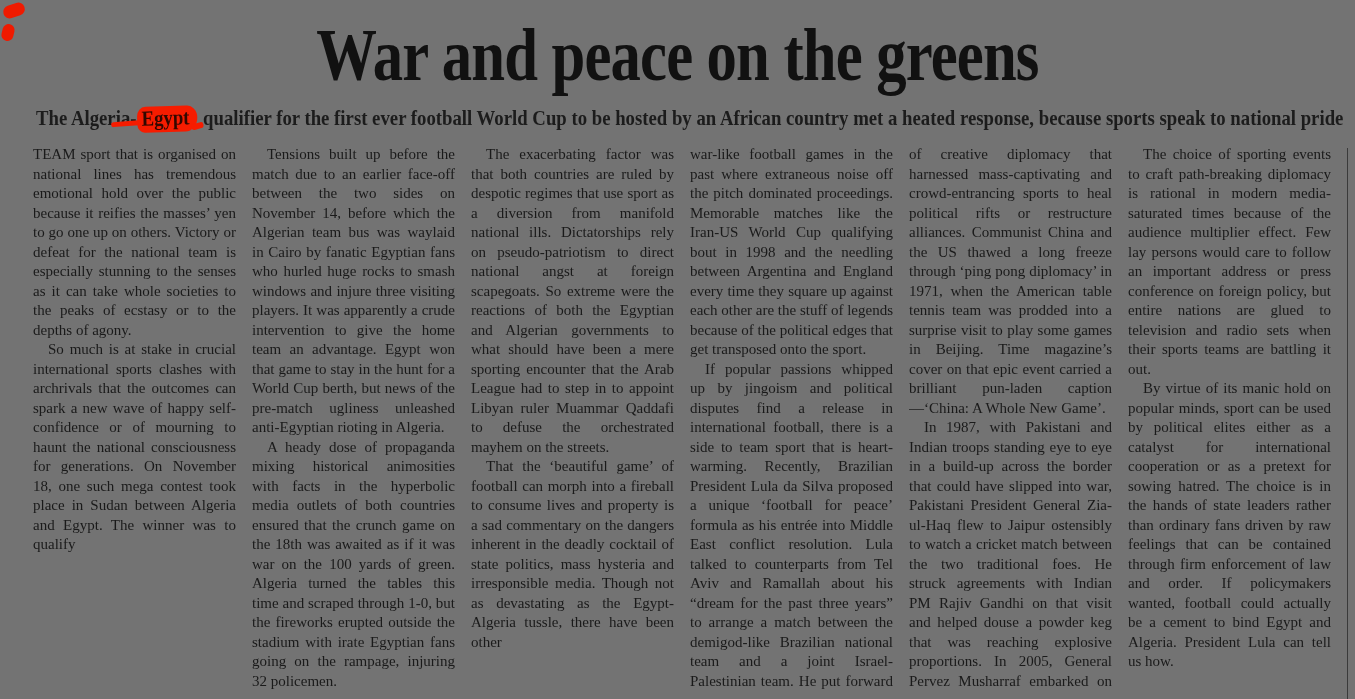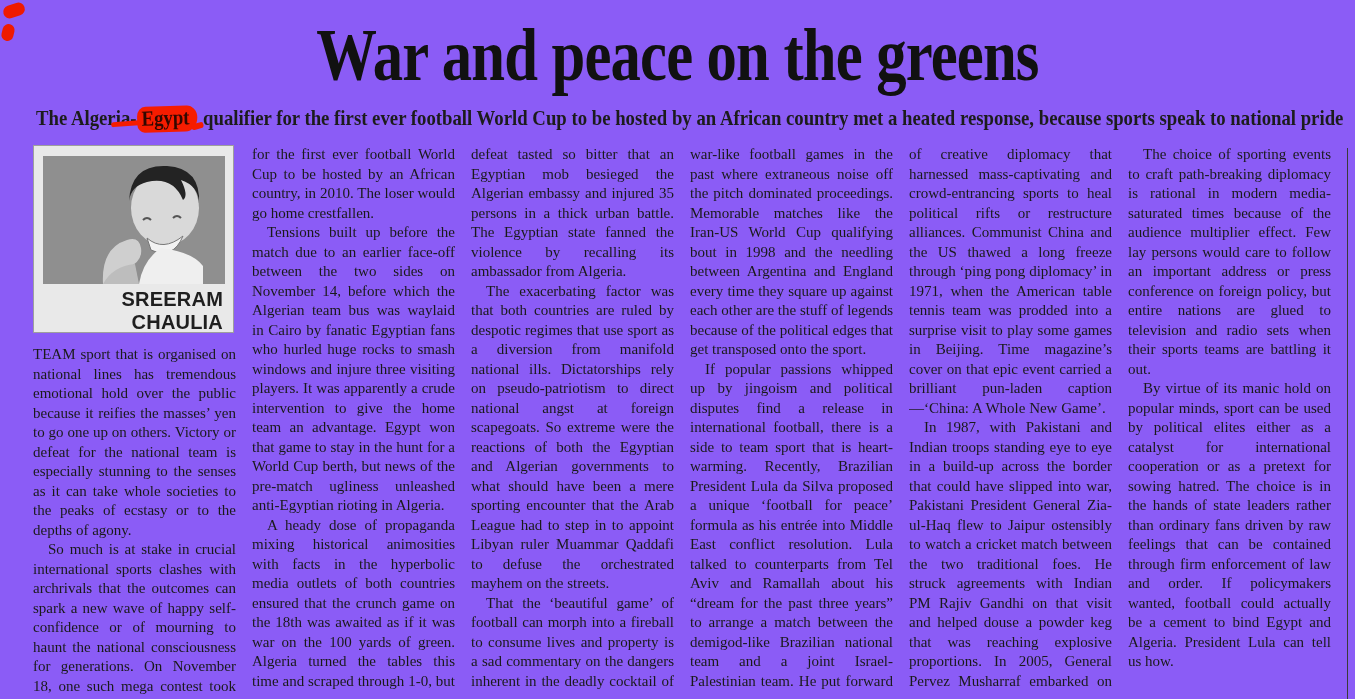--- a/index.html
+++ b/index.html
@@ -1,19 +1,19 @@
 <!DOCTYPE html>
 <html><head>
 <meta charset="utf-8">
 <style>
   html,body{margin:0;padding:0;background:#ffffff;}
   .page{
     position:relative;
     width:1355px;height:699px;
-    background:#8b5cf6;
+    background:#737373;
     overflow:hidden;
     font-family:"Liberation Serif", serif;
     color:#1a1a1a;
   }
   
   .red-mark{position:absolute;background:#ef1a00;border-radius:4px;}
   .mark1{left:3px;top:4px;width:22px;height:13px;transform:rotate(-18deg);border-radius:7px;}
   .mark2{left:2px;top:24px;width:12px;height:17px;transform:rotate(14deg);border-radius:6px;}
 
   .headline{
@@ -124,53 +124,31 @@
   <div class="red-mark mark1"></div>
   <div class="red-mark mark2"></div>
 
   <h1 class="headline">War and peace on the greens</h1>
 
   <div class="subhead"><span>The Algeria-</span><span class="hl">Egypt</span><span> qualifier for the first ever football World Cup to be hosted by an African country met a heated response, because sports speak to national pride</span></div>
 
   <div class="cols">
 
     <div class="col">
-      <div class="authorbox">
-        <div class="photo">
-          <svg width="182" height="128" viewBox="0 0 182 128" xmlns="http://www.w3.org/2000/svg">
-            <rect width="182" height="128" fill="#989898"></rect>
-            <rect x="0" y="0" width="182" height="128" fill="#8f8f8f"></rect>
-            <ellipse cx="122" cy="52" rx="34" ry="38" fill="#d9d9d9"></ellipse>
-            <path d="M86 45 Q88 8 124 10 Q158 12 156 48 Q156 30 138 24 Q146 40 140 44 Q130 20 104 26 Q88 30 86 45 Z" fill="#232323"></path>
-            <path d="M100 64 Q104 60 108 64" stroke="#555" stroke-width="2" fill="none"></path>
-            <path d="M130 62 Q134 58 138 62" stroke="#555" stroke-width="2" fill="none"></path>
-            <path d="M104 82 Q120 96 140 80 Q130 104 108 94 Z" fill="#f2f2f2" stroke="#777" stroke-width="1"></path>
-            <path d="M60 128 Q58 92 84 84 Q96 80 98 92 Q100 106 84 112 Q68 118 66 128 Z" fill="#cfcfcf"></path>
-            <path d="M118 92 Q150 96 160 110 L160 128 L96 128 Q100 104 118 92 Z" fill="#efefef"></path>
-            <path d="M60 128 Q70 110 92 108 L96 128 Z" fill="#bdbdbd"></path>
-          </svg>
-        </div>
-        <div class="aname">
-          <div>SREERAM</div>
-          <div>CHAULIA</div>
-        </div>
-      </div>
       <p class="first">TEAM sport that is organised on national lines has tremendous emotional hold over the public because it reifies the masses’ yen to go one up on others. Victory or defeat for the national team is especially stunning to the senses as it can take whole societies to the peaks of ecstasy or to the depths of agony.</p>
       <p>So much is at stake in crucial international sports clashes with archrivals that the outcomes can spark a new wave of happy self-confidence or of mourning to haunt the national consciousness for generations. On November 18, one such mega contest took place in Sudan between Algeria and Egypt. The winner was to qualify</p>
     </div>
 
     <div class="col">
-      <p class="first">for the first ever football World Cup to be hosted by an African country, in 2010. The loser would go home crestfallen.</p>
       <p>Tensions built up before the match due to an earlier face-off between the two sides on November 14, before which the Algerian team bus was waylaid in Cairo by fanatic Egyptian fans who hurled huge rocks to smash windows and injure three visiting players. It was apparently a crude intervention to give the home team an advantage. Egypt won that game to stay in the hunt for a World Cup berth, but news of the pre-match ugliness unleashed anti-Egyptian rioting in Algeria.</p>
       <p>A heady dose of propaganda mixing historical animosities with facts in the hyperbolic media outlets of both countries ensured that the crunch game on the 18th was awaited as if it was war on the 100 yards of green. Algeria turned the tables this time and scraped through 1-0, but the fireworks erupted outside the stadium with irate Egyptian fans going on the rampage, injuring 32 policemen.</p>
 
     </div>
 
     <div class="col">
-      <p class="first">defeat tasted so bitter that an Egyptian mob besieged the Algerian embassy and injured 35 persons in a thick urban battle. The Egyptian state fanned the violence by recalling its ambassador from Algeria.</p>
       <p>The exacerbating factor was that both countries are ruled by despotic regimes that use sport as a diversion from manifold national ills. Dictatorships rely on pseudo-patriotism to direct national angst at foreign scapegoats. So extreme were the reactions of both the Egyptian and Algerian governments to what should have been a mere sporting encounter that the Arab League had to step in to appoint Libyan ruler Muammar Qaddafi to defuse the orchestrated mayhem on the streets.</p>
       <p>That the ‘beautiful game’ of football can morph into a fireball to consume lives and property is a sad commentary on the dangers inherent in the deadly cocktail of state politics, mass hysteria and irresponsible media. Though not as devastating as the Egypt-Algeria tussle, there have been other</p>
     </div>
 
     <div class="col">
       <p class="first">war-like football games in the past where extraneous noise off the pitch dominated proceedings. Memorable matches like the Iran-US World Cup qualifying bout in 1998 and the needling between Argentina and England every time they square up against each other are the stuff of legends because of the political edges that get transposed onto the sport.</p>
       <p>If popular passions whipped up by jingoism and political disputes find a release in international football, there is a side to team sport that is heart-warming. Recently, Brazilian President Lula da Silva proposed a unique ‘football for peace’ formula as his entrée into Middle East conflict resolution. Lula talked to counterparts from Tel Aviv and Ramallah about his “dream for the past three years” to arrange a match between the demigod-like Brazilian national team and a joint Israel-Palestinian team. He put forward Brazil’s most admired skill—football—as an opening to expand the country’s soft power on the world stage.</p>
 
     </div>
 

